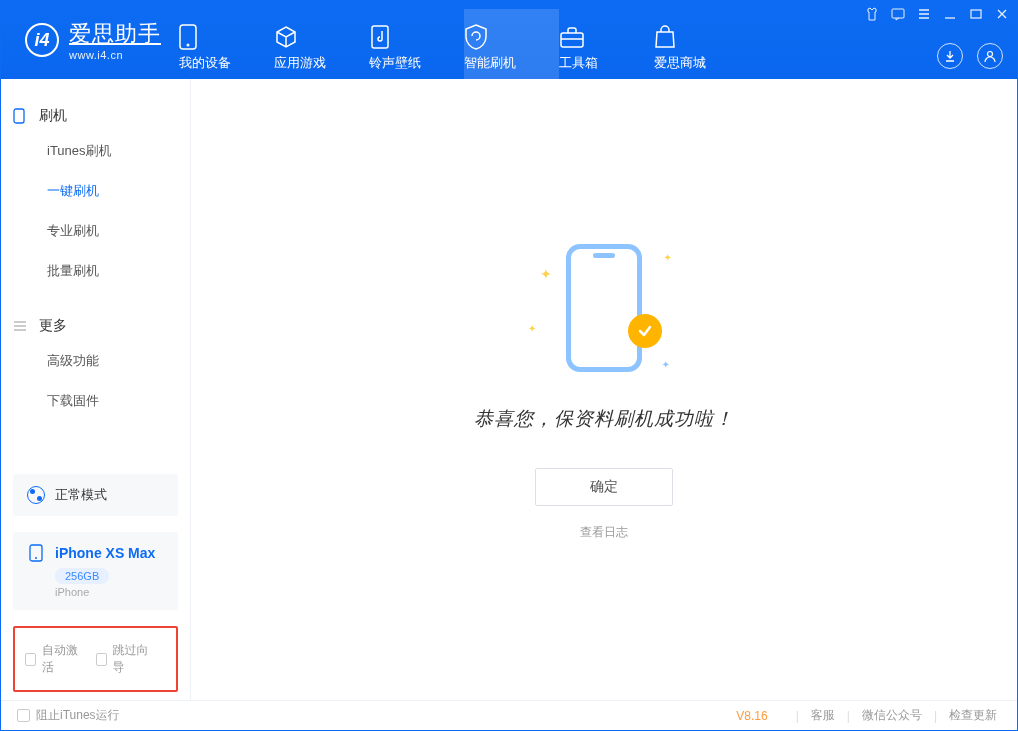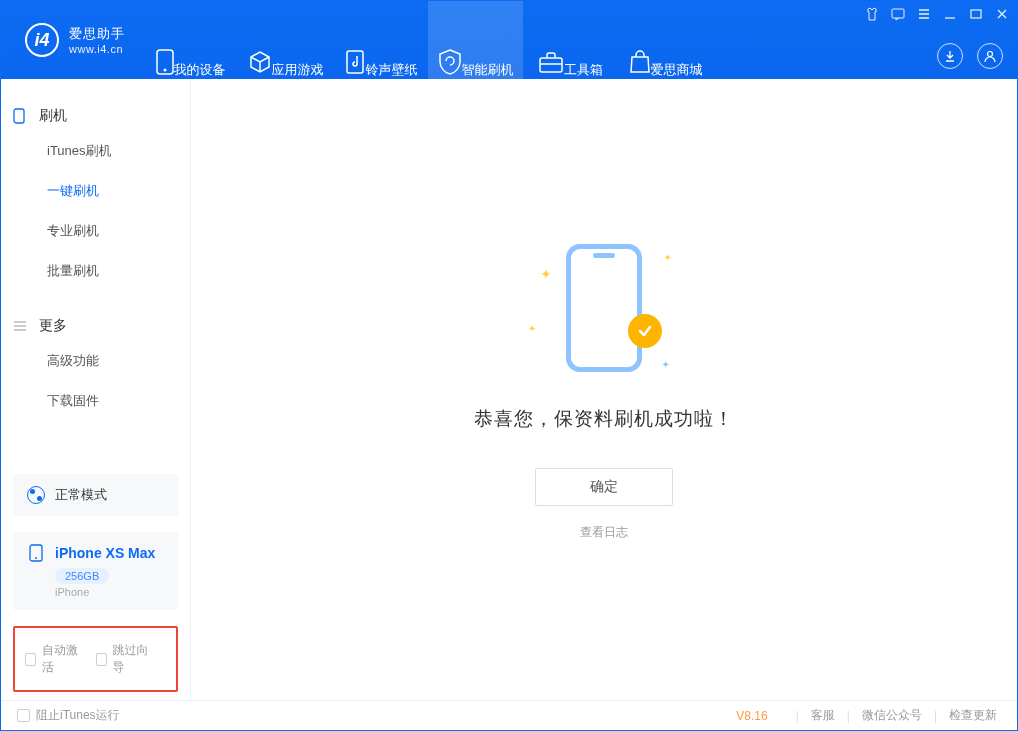--- a/index.html
+++ b/index.html
@@ -3,24 +3,24 @@
 <meta charset="utf-8">
 <style>
 * { margin: 0; padding: 0; box-sizing: border-box; font-family: "Microsoft YaHei", "PingFang SC", sans-serif; }
 body { background: #fff; width: 1018px; height: 731px; overflow: hidden; border: 1px solid #0c6bf2; display: flex; flex-direction: column; }
 
 
 .header { height: 78px; background: linear-gradient(180deg, #0d6cf3 0%, #0a66ee 100%); display: flex; align-items: center; color: #fff; position: relative; }
 .logo-area { display: flex; align-items: center; padding: 0 18px 0 24px; }
 .logo-circle { width: 34px; height: 34px; border: 2px solid #fff; border-radius: 50%; display: flex; align-items: center; justify-content: center; font-weight: bold; font-size: 18px; font-style: italic; }
 .logo-text { margin-left: 10px; }
-.logo-text .big { font-size: 13px; font-weight: 500; letter-spacing: 1px; }
+.logo-text .big { font-size: 22px; font-weight: 500; letter-spacing: 1px; text-decoration: underline; }
 .logo-text .small { font-size: 11px; opacity: .9; letter-spacing: .5px; }
 .tabs { display: flex; height: 100%; }
-.tab { width: 95px; height: 100%; display: flex; flex-direction: row; align-items: flex-end; justify-content: center; font-size: 13px; cursor: pointer; }
+.tab { width: 95px; height: 100%; display: flex; flex-direction: column; align-items: flex-start; justify-content: center; font-size: 13px; cursor: pointer; margin-top: 8px; }
 .tab.active { background: rgba(255,255,255,.15); }
 .tab .ticon { height: 26px; display: flex; align-items: center; justify-content: center; margin-bottom: 4px; }
 .win-controls { position: absolute; right: 8px; top: 6px; display: flex; gap: 12px; }
 .win-controls span { width: 14px; height: 14px; display: flex; align-items: center; justify-content: center; cursor: pointer; opacity: .9; }
 .header-right { position: absolute; right: 14px; bottom: 10px; display: flex; gap: 14px; }
 .header-right .circ { width: 26px; height: 26px; border: 1.5px solid rgba(255,255,255,.8); border-radius: 50%; display: flex; align-items: center; justify-content: center; cursor: pointer; }
 
 
 .body { flex: 1; display: flex; min-height: 0; }
 .sidebar { width: 190px; border-right: 1px solid #eef2f7; display: flex; flex-direction: column; }
@@ -50,21 +50,21 @@
 .main { flex: 1; display:flex; flex-direction:column; align-items:center; justify-content:center; position:relative; }
 .illus { position: relative; width: 140px; height: 140px; margin-bottom: 28px; }
 .phone { position:absolute; left:32px; top:6px; width:76px; height:128px; border:5px solid #8dc3ff; border-radius:14px; background:#fff; }
 .phone::before { content:''; position:absolute; top:4px; left:50%; transform:translateX(-50%); width:22px; height:5px; background:#8dc3ff; border-radius:3px; }
 .checkbadge { position:absolute; right:12px; bottom:30px; width:34px; height:34px; background:#ffb400; border-radius:50%; display:flex; align-items:center; justify-content:center; }
 .checkbadge svg { width:18px; height:18px; }
 .spark { position:absolute; color:#ffd24d; font-size:14px; }
 .s1 { left:6px; top:28px; } .s2 { right:2px; top:14px; font-size:10px; }
 .s3 { left:-6px; bottom:44px; font-size:10px; } .s4 { right:4px; bottom:8px; font-size:10px; color:#8dc3ff; }
 
-.success-title { font-size: 19px; color: #333; margin-bottom: 36px; letter-spacing: 1px; }
+.success-title { font-size: 19px; color: #333; margin-bottom: 36px; letter-spacing: 1px; font-style: italic; }
 .ok-btn { padding: 9px 54px; border:1px solid #dcdfe6; background:#fff; font-size:14px; color:#555; border-radius:2px; cursor:pointer; margin-bottom: 18px; }
 .log-link { font-size: 12px; color: #999; cursor:pointer; }
 
 
 .footer { height: 30px; border-top:1px solid #eef2f7; display:flex; align-items:center; padding: 0 16px; font-size:12px; color:#999; }
 .footer label { display:flex; align-items:center; cursor:pointer; }
 .footer .spacer { flex:1; }
 .footer .ver { color:#ff9b3d; margin-right: 20px; }
 .footer .flink { color:#999; margin: 8px 4px; cursor:pointer; }
 .footer .sep { color:#ddd; margin:0 8px; }

